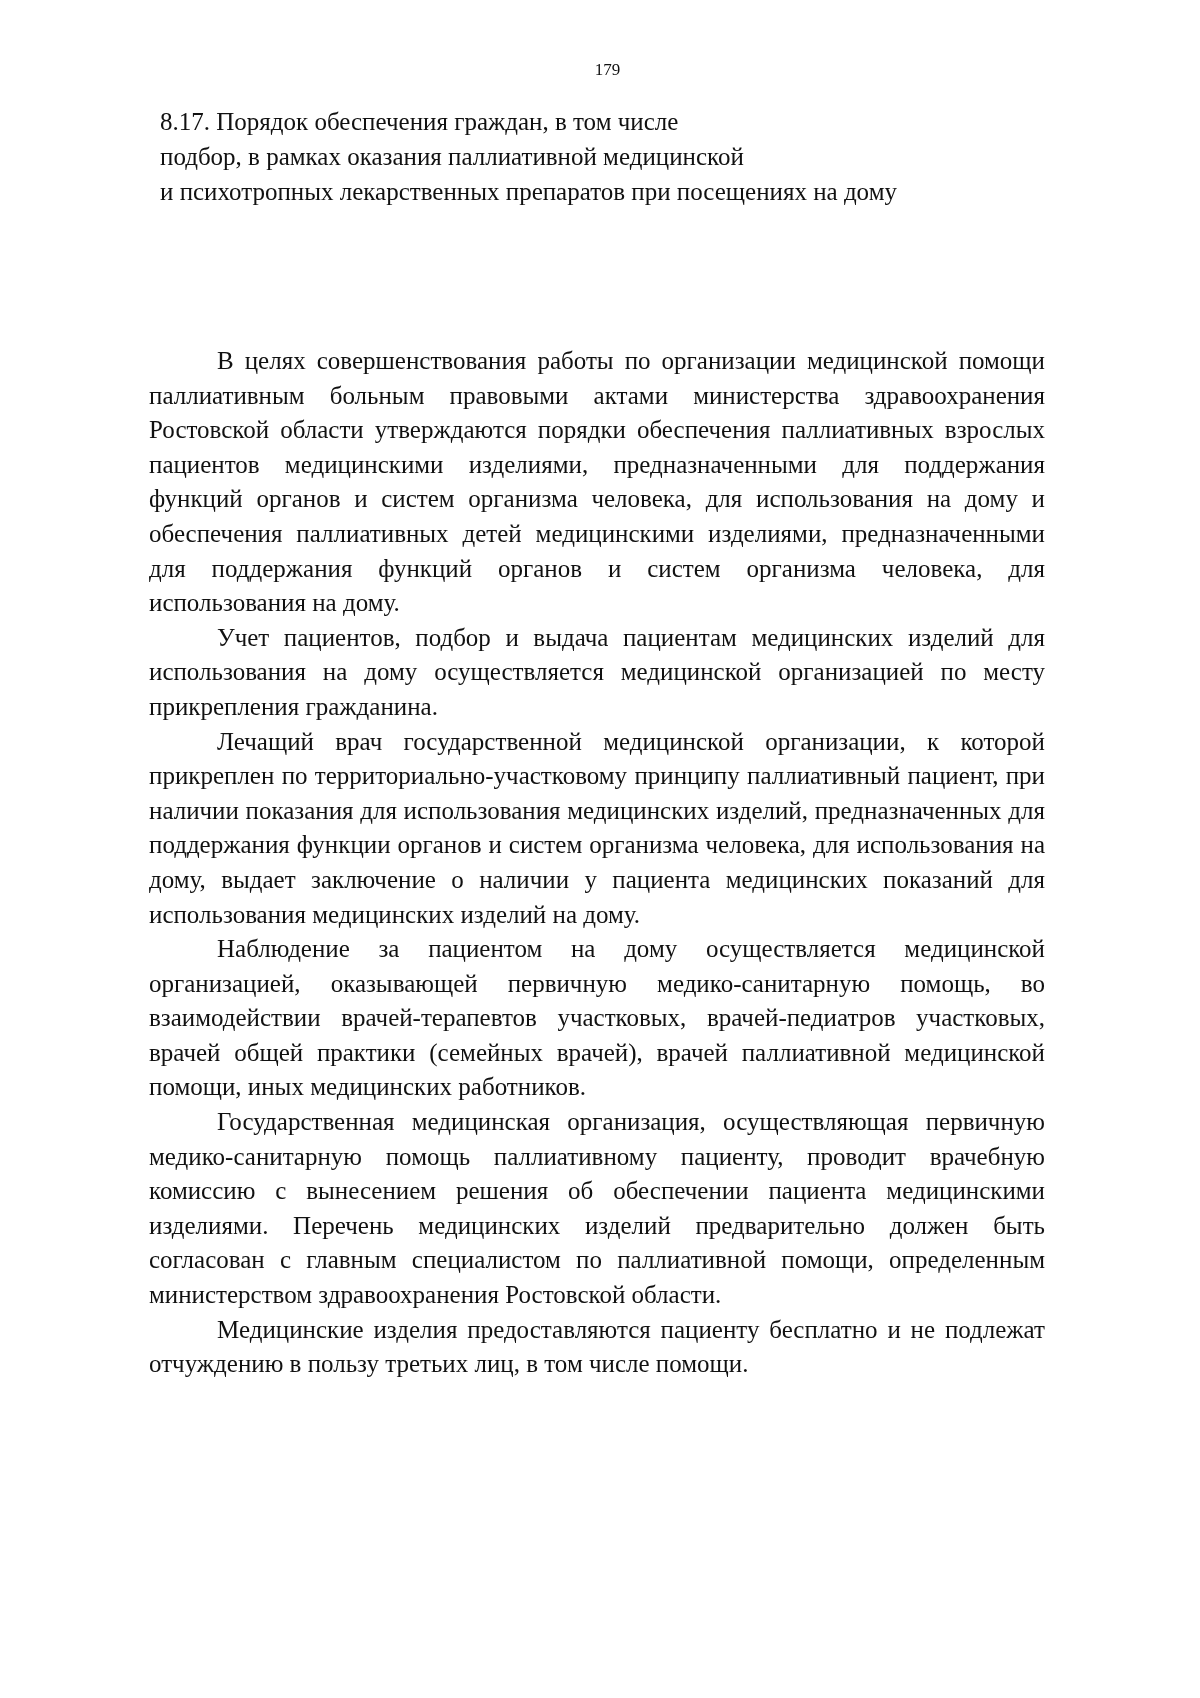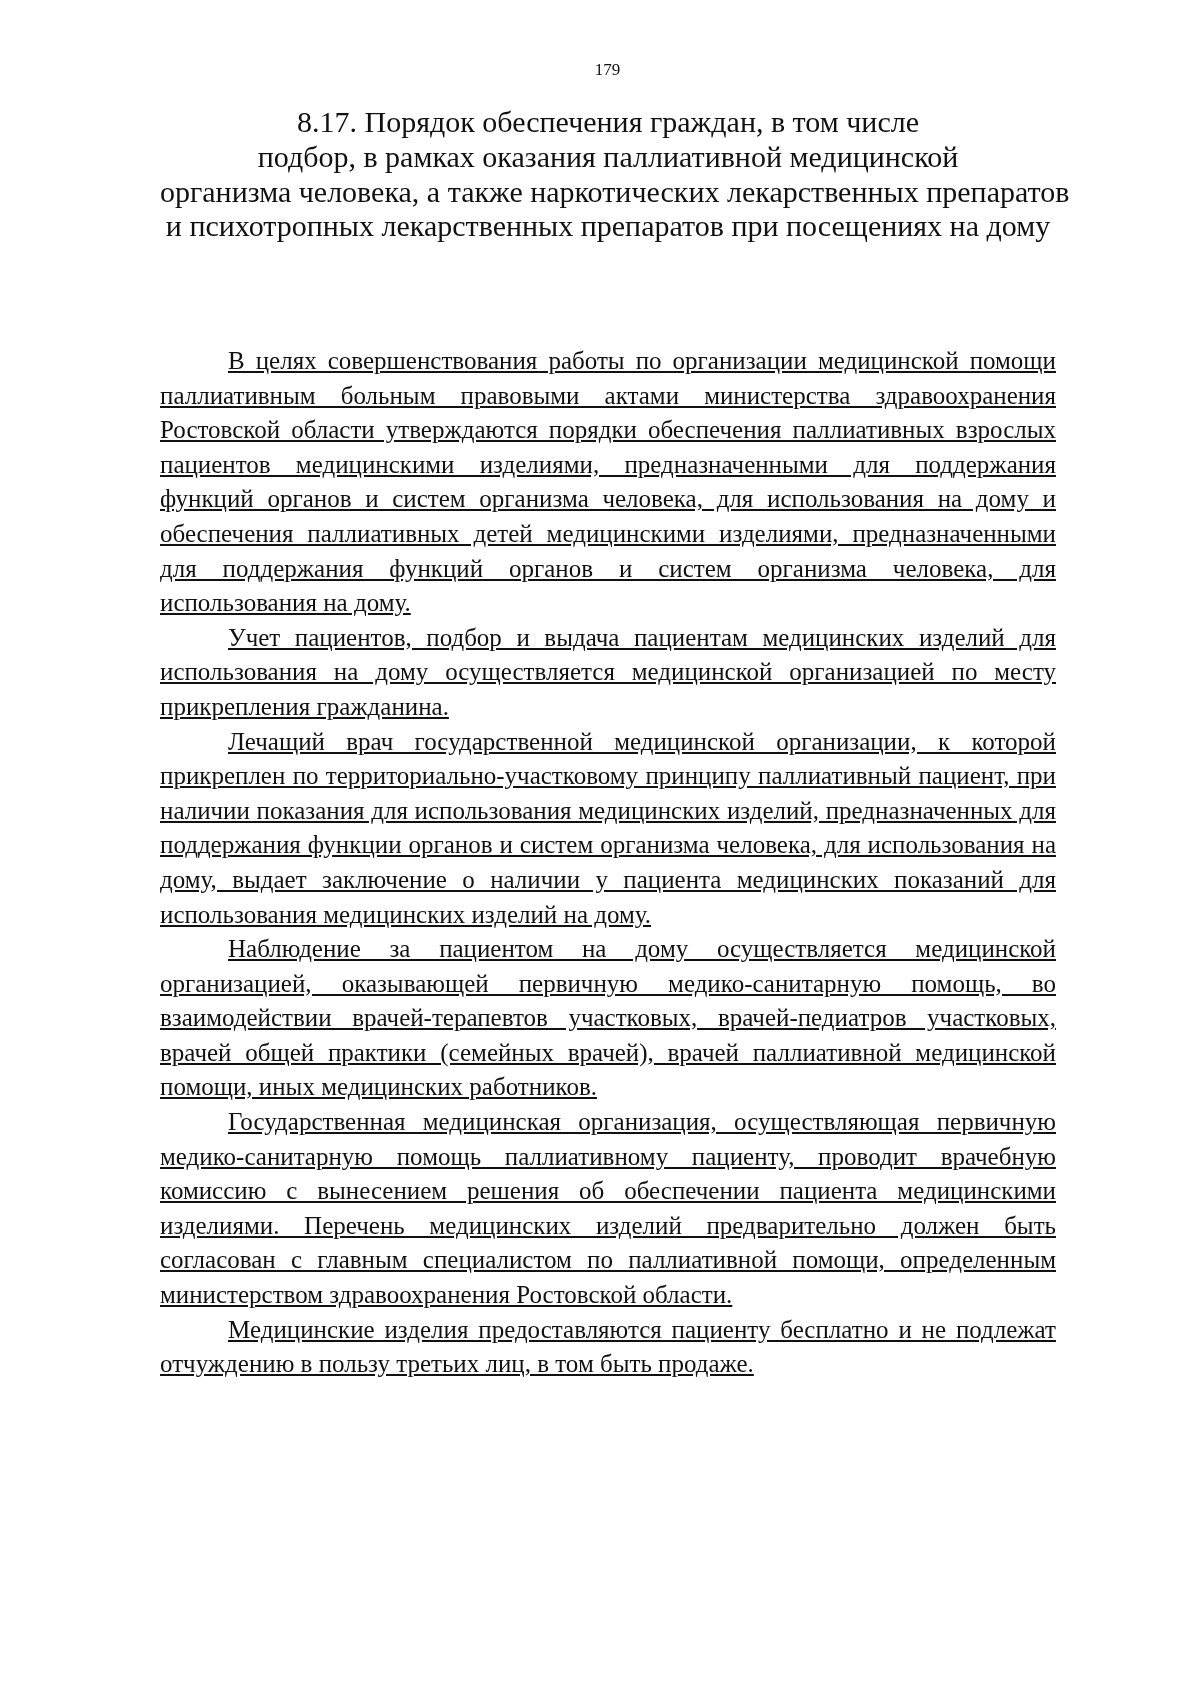--- a/index.html
+++ b/index.html
@@ -7,44 +7,43 @@
       width: 1200px; height: 1698px; position: relative; overflow: hidden;
       font-family: "Liberation Serif", "DejaVu Serif", serif;
       color: #111111;
     }
     .page-number {
       position: absolute; top: 58px; left: 0; width: 1215px;
       text-align: center; font-size: 17px; line-height: 24px;
     }
     .title {
       position: absolute; top: 105px; left: 160px; width: 896px;
-      text-align: center; font-size: 30px; line-height: 34.8px;
+      text-align: left; font-size: 25px; line-height: 34.8px;
     }
     .title span { display: block; white-space: nowrap; }
     .body {
-      position: absolute; top: 344px; left: 160px; width: 896px;
-      font-size: 25px; line-height: 34.6px; text-decoration: underline;
+      position: absolute; top: 344px; left: 149px; width: 896px;
+      font-size: 25px; line-height: 34.6px;
     }
     .body p {
       margin: 0; text-align: justify; text-indent: 68px;
       hyphens: none;
     }
   </style>
 </head>
 <body>
 
 <div class="page-number">179</div>
 
 <div class="title">
   <span>8.17. Порядок обеспечения граждан, в том числе</span>
   <span>подбор, в рамках оказания паллиативной медицинской</span>
-  <span>организма человека, а также наркотических лекарственных препаратов</span>
   <span>и психотропных лекарственных препаратов при посещениях на дому</span>
 </div>
 
 <div class="body">
   <p>В целях совершенствования работы по организации медицинской помощи паллиативным больным правовыми актами министерства здравоохранения Ростовской области утверждаются порядки обеспечения паллиативных взрослых пациентов медицинскими изделиями, предназначенными для поддержания функций органов и систем организма человека, для использования на дому и обеспечения паллиативных детей медицинскими изделиями, предназначенными для поддержания функций органов и систем организма человека, для использования на дому.</p>
   <p>Учет пациентов, подбор и выдача пациентам медицинских изделий для использования на дому осуществляется медицинской организацией по месту прикрепления гражданина.</p>
   <p>Лечащий врач государственной медицинской организации, к которой прикреплен по территориально-участковому принципу паллиативный пациент, при наличии показания для использования медицинских изделий, предназначенных для поддержания функции органов и систем организма человека, для использования на дому, выдает заключение о наличии у пациента медицинских показаний для использования медицинских изделий на дому.</p>
   <p>Наблюдение за пациентом на дому осуществляется медицинской организацией, оказывающей первичную медико-санитарную помощь, во взаимодействии врачей-терапевтов участковых, врачей-педиатров участковых, врачей общей практики (семейных врачей), врачей паллиативной медицинской помощи, иных медицинских работников.</p>
   <p>Государственная медицинская организация, осуществляющая первичную медико-санитарную помощь паллиативному пациенту, проводит врачебную комиссию с вынесением решения об обеспечении пациента медицинскими изделиями. Перечень медицинских изделий предварительно должен быть согласован с главным специалистом по паллиативной помощи, определенным министерством здравоохранения Ростовской области.</p>
-  <p>Медицинские изделия предоставляются пациенту бесплатно и не подлежат отчуждению в пользу третьих лиц, в том быть продаже.</p>
+  <p>Медицинские изделия предоставляются пациенту бесплатно и не подлежат отчуждению в пользу третьих лиц, в том числе помощи.</p>
 </div>
 
 </body></html>

